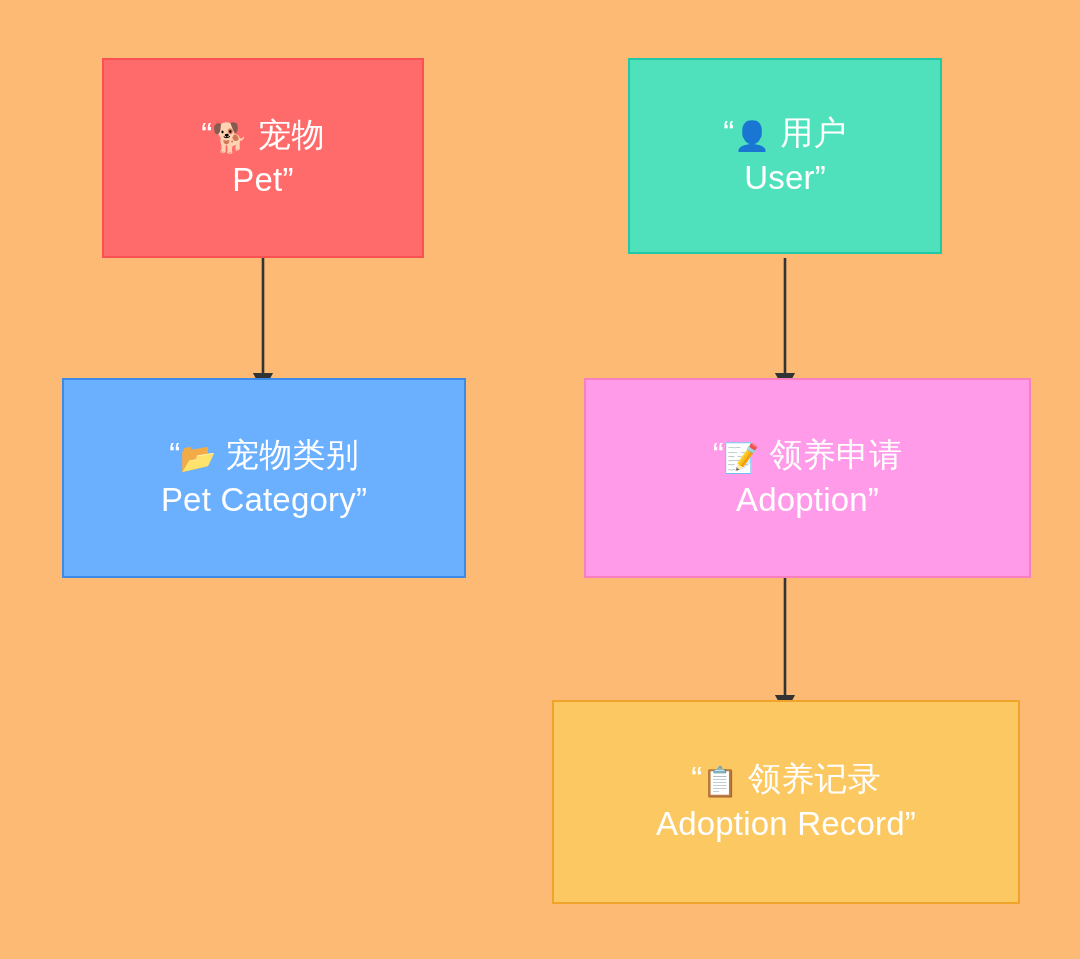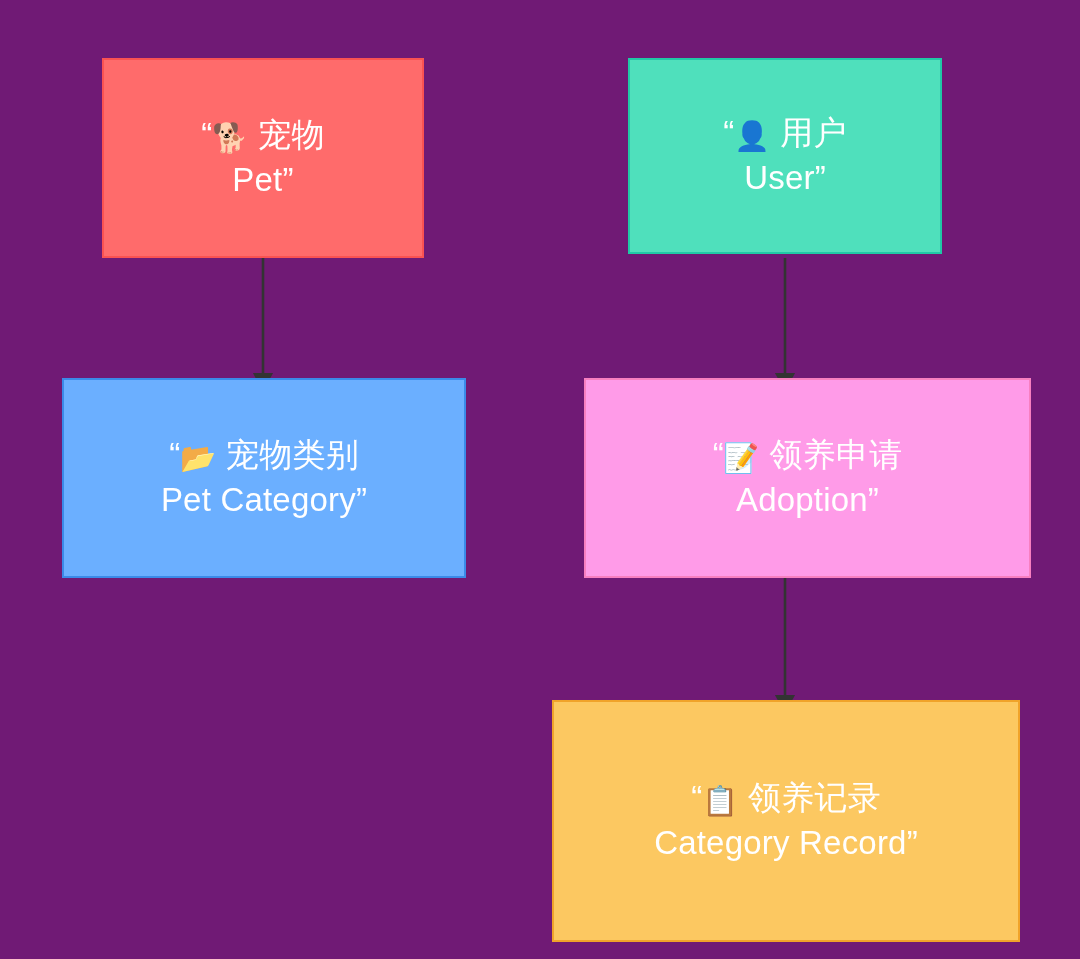--- a/index.html
+++ b/index.html
@@ -10,21 +10,21 @@
   body {
     width: 1080px;
     height: 959px;
     font-family: "Liberation Sans", "DejaVu Sans", sans-serif;
     overflow: hidden;
   }
   #diagram {
     position: relative;
     width: 1080px;
     height: 959px;
-    background: #701a75;
+    background: #fdba74;
   }
   #edge-layer {
     position: absolute;
     left: 0;
     top: 0;
     width: 1080px;
     height: 959px;
     pointer-events: none;
   }
   .node {
@@ -107,22 +107,22 @@
 
   <div class="node" style="left: 584px; top: 378px; width: 447px; height: 200px; background: rgb(255, 155, 232); border-color: rgb(248, 127, 192); color: rgb(255, 255, 255);">
     <span class="line line-cn">
       <span class="quote">“</span><span class="emoji">📝</span> <span>领养申请</span>
     </span>
     <span class="line line-en">
       <span>Adoption</span><span class="quote">”</span>
     </span>
   </div>
 
-  <div class="node" style="left: 552px; top: 700px; width: 468px; height: 242px; background: rgb(252, 200, 97); border-color: rgb(240, 163, 42); color: rgb(255, 255, 255);">
+  <div class="node" style="left: 552px; top: 700px; width: 468px; height: 204px; background: rgb(252, 200, 97); border-color: rgb(240, 163, 42); color: rgb(255, 255, 255);">
     <span class="line line-cn">
       <span class="quote">“</span><span class="emoji">📋</span> <span>领养记录</span>
     </span>
     <span class="line line-en">
-      <span>Category Record</span><span class="quote">”</span>
+      <span>Adoption Record</span><span class="quote">”</span>
     </span>
   </div>
 
 </div>
 
 </body></html>

